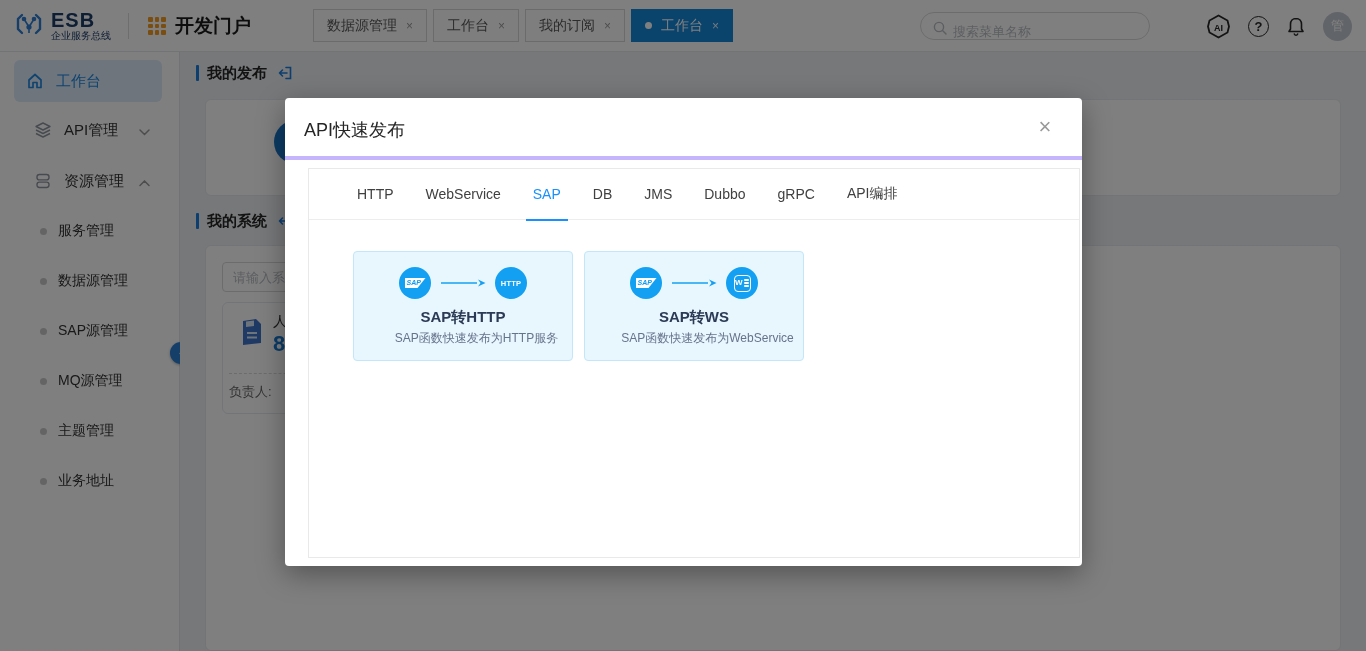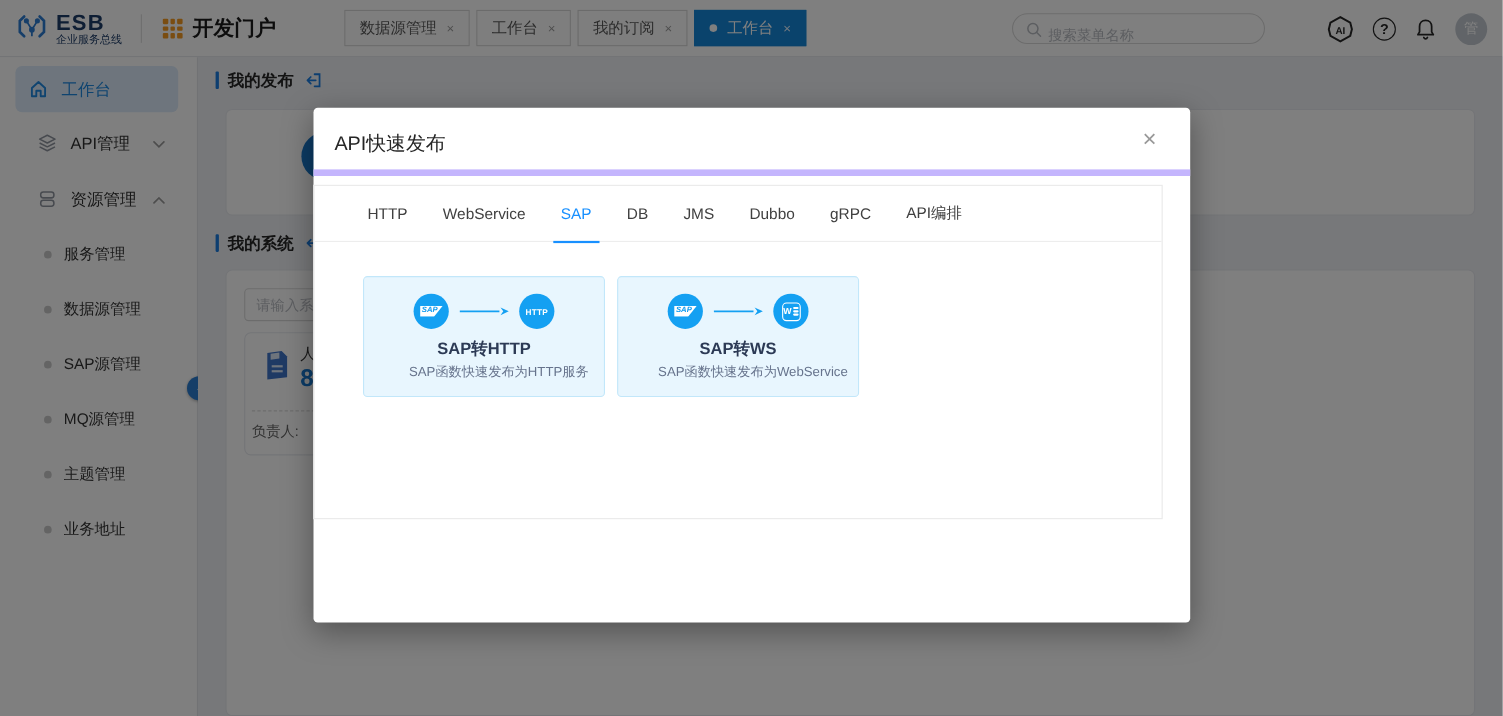--- a/index.html
+++ b/index.html
@@ -73,25 +73,25 @@
   .sys-card .sys-label { position:absolute; left:50px; top:10px; font-size:14px; color:#333; }
   .sys-card .sys-value { position:absolute; left:50px; top:28px; font-size:22px; font-weight:bold; color:#1779d0; }
   .sys-card .dash { position:absolute; left:6px; right:6px; top:70px; border-top:1px dashed #d9d9d9; }
   .sys-card .owner { position:absolute; left:6px; top:80px; font-size:13px; color:#666; }
 
   
   #mask { position:absolute; left:0; top:0; width:1366px; height:651px;
     background:rgba(0,0,0,0.5); z-index:50; }
   #modal { position:absolute; left:285px; top:98px; width:797px; height:468px;
     background:#ffffff; border-radius:4px; box-shadow:0 8px 28px rgba(0,0,0,.35); z-index:100; }
-  .modal-header { position:relative; height:62px; border-bottom:6px solid #c4b5fd;padding-left:20px; }
+  .modal-header { position:relative; height:62px; border-bottom:4px solid #c4b5fd;padding-left:20px; }
   .modal-title { position:absolute; left:19px; top:20px; font-size:18px; color:#262626; }
   .modal-close { position:absolute; right:22px; top:14px; font-size:22px; color:#999; cursor:pointer;
     width:30px; height:30px; display:flex; align-items:center; justify-content:center; }
-  .modal-panel { position:absolute; left:0; top:70px; width:772px; height:304px;
+  .modal-panel { position:absolute; left:23px; top:70px; width:772px; height:390px;
     border:1px solid #e9e9e9; background:#fff; }
   .tabs-row { display:flex; gap:32px; padding-left:48px; height:51px; align-items:center;
     border-bottom:1px solid #ededed; }
   .tab { font-size:14px; color:#404040; cursor:pointer; position:relative; height:51px;
     display:flex; align-items:center; }
   .tab.active { color:#1890ff; }
   .tab.active::after { content:""; position:absolute; left:-7px; right:-7px; bottom:-1px;
     height:2px; background:#1890ff; }
   .pub-cards { display:flex; gap:11px; margin:31px 0 0 44px; }
   .pub-card { width:220px; height:110px; background:#e8f6fe; border:1px solid #c2e7fa;

